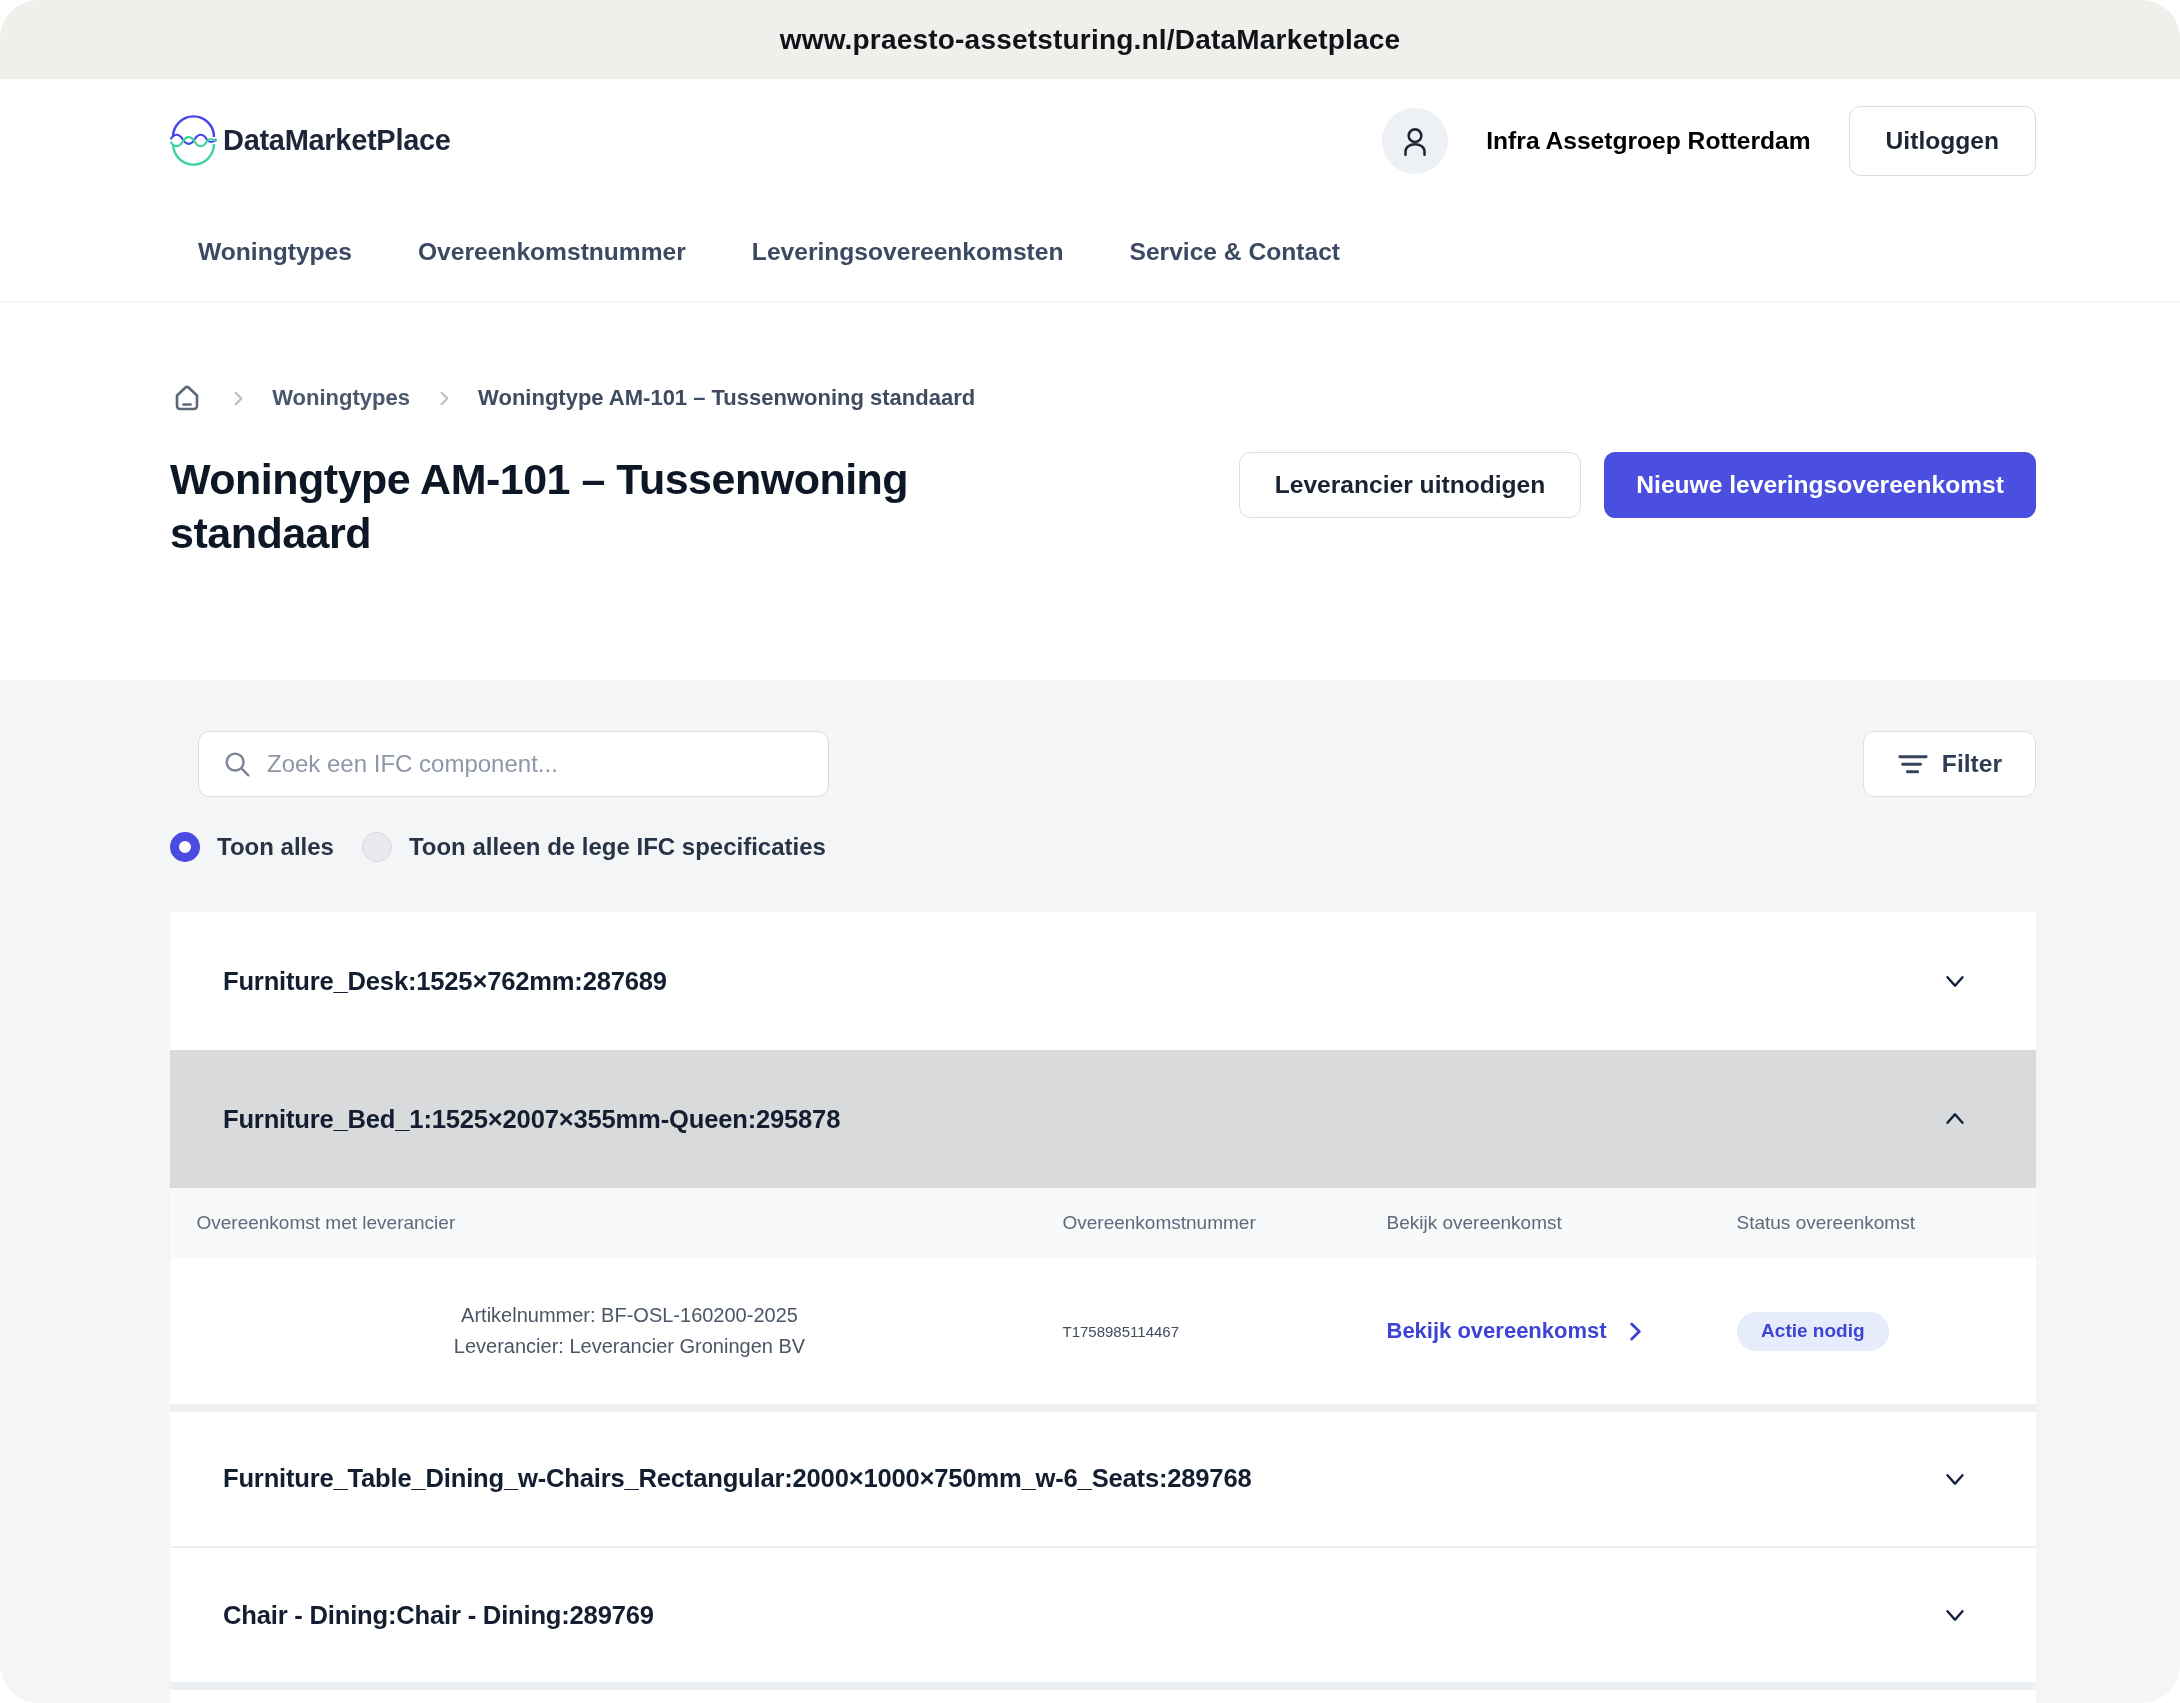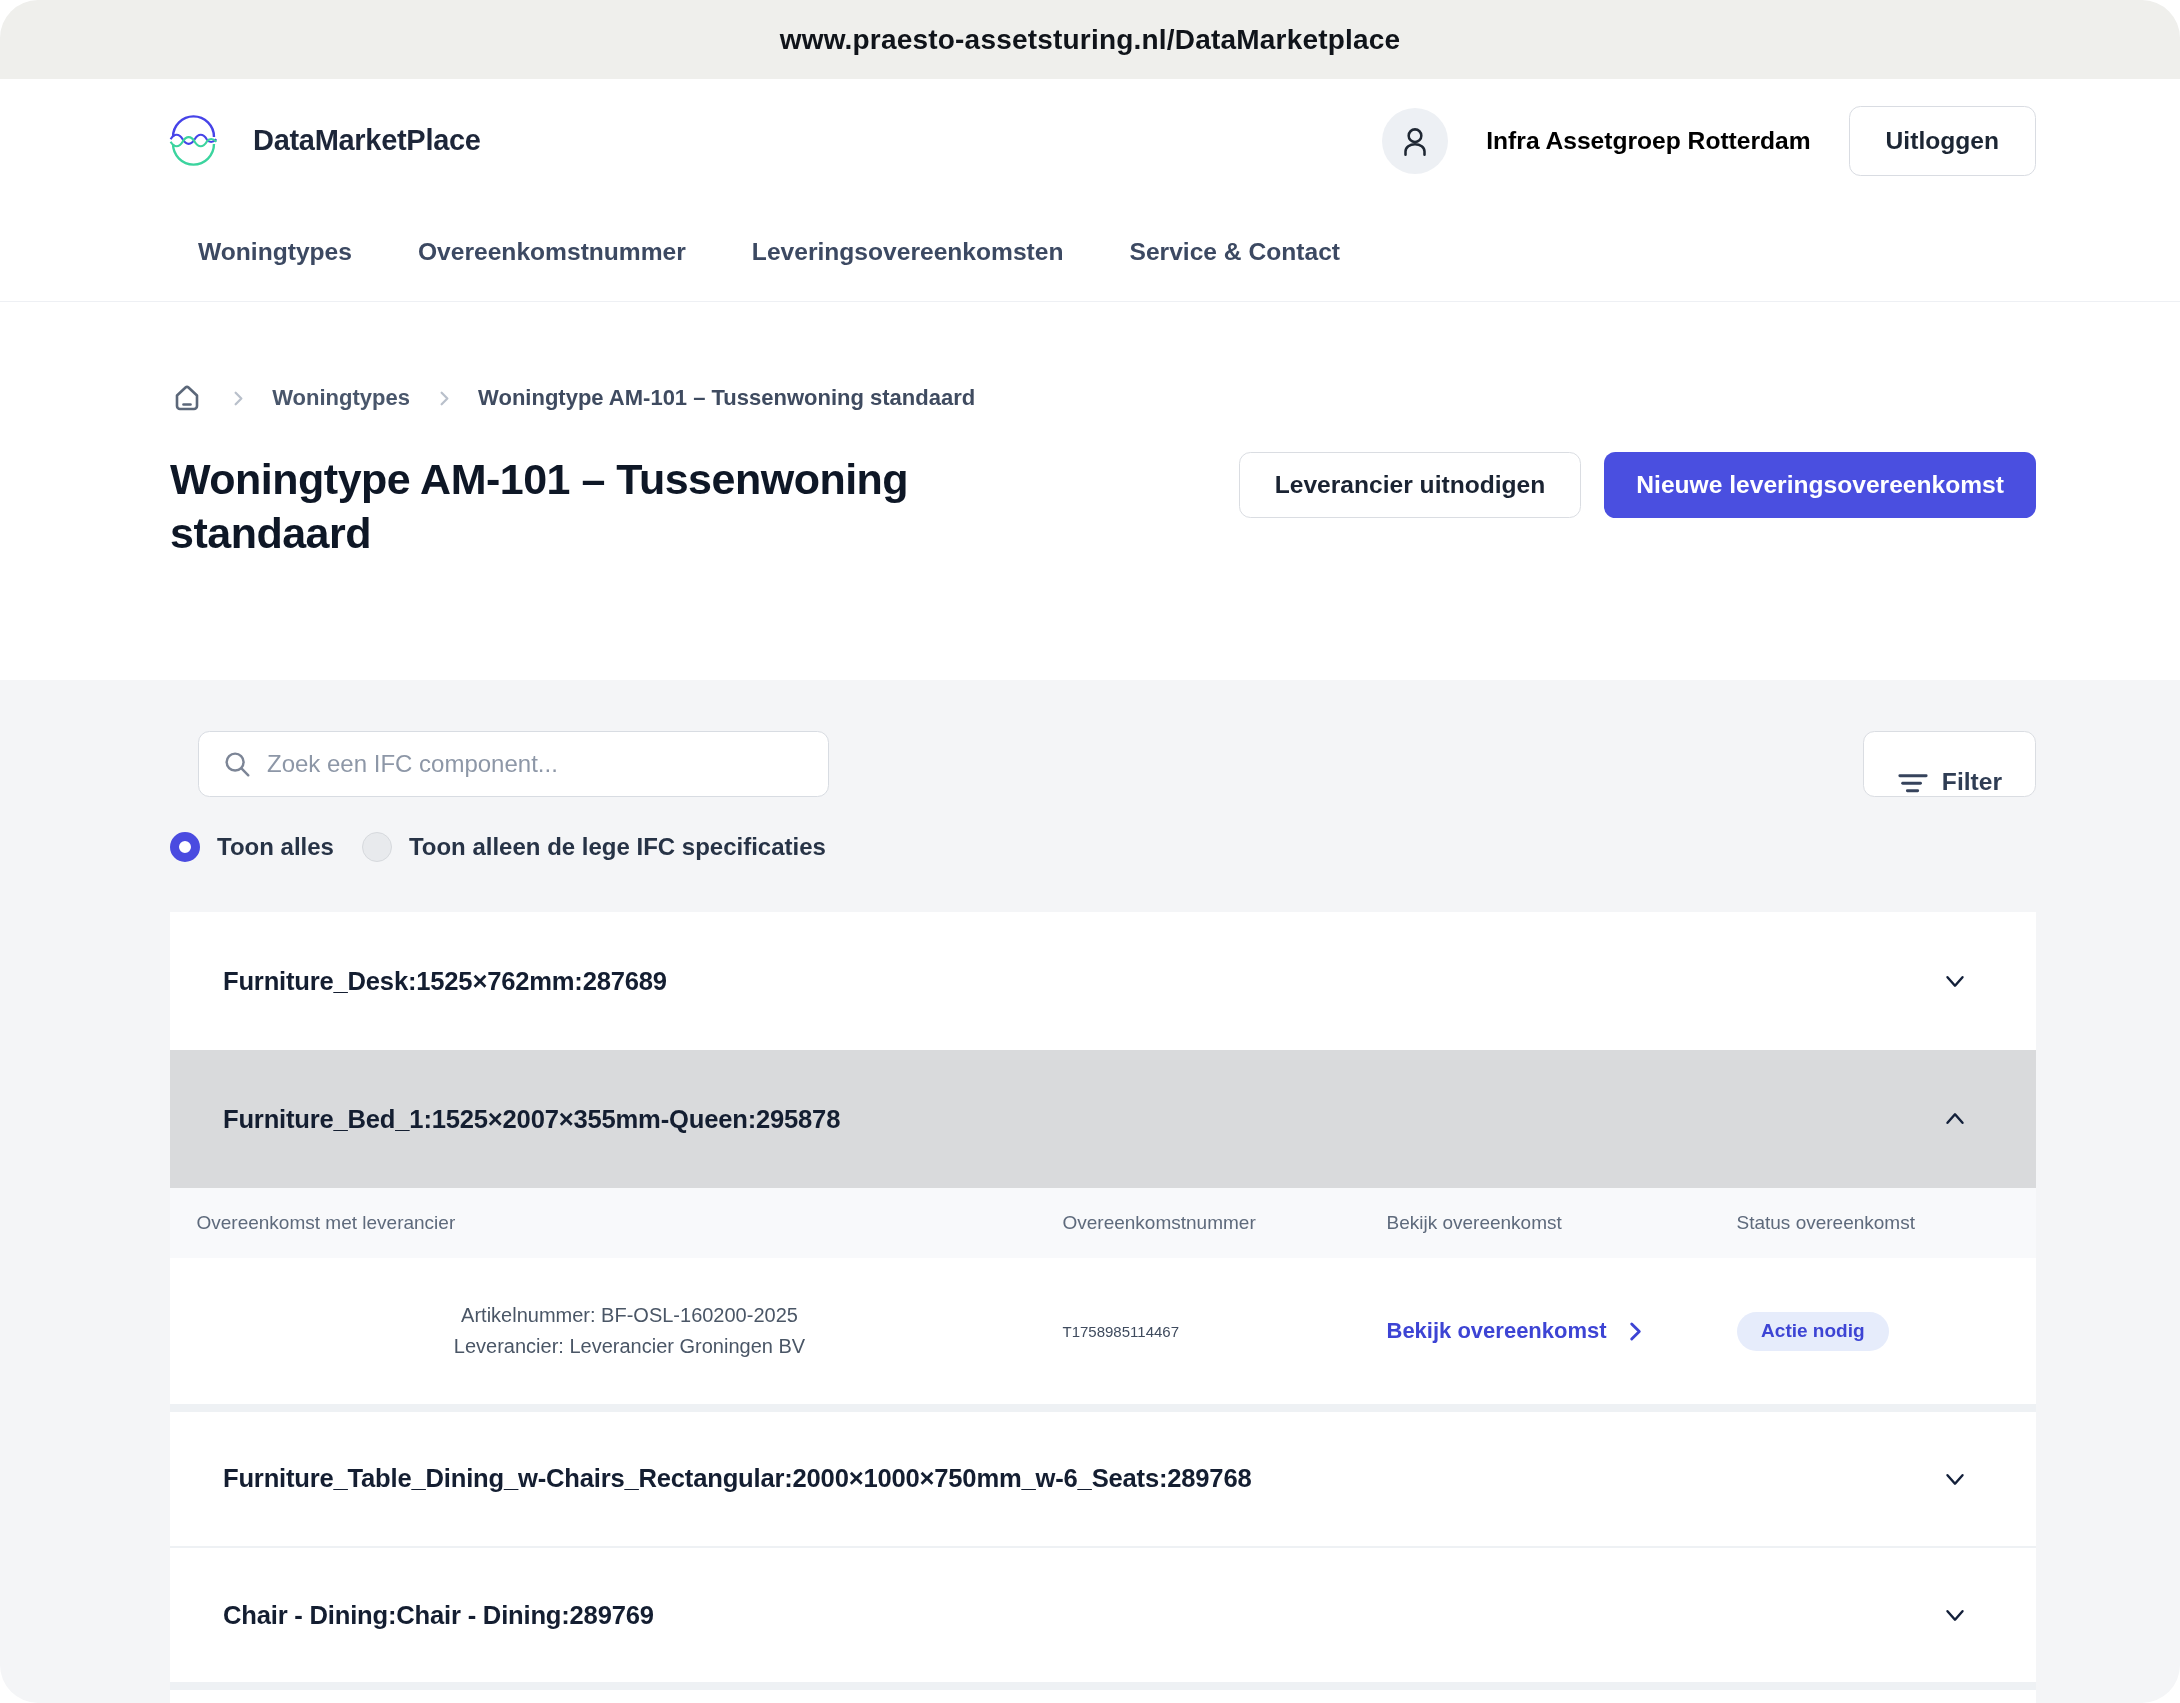--- a/index.html
+++ b/index.html
@@ -11,21 +11,21 @@
   
   .url-bar {
     height:79px; background:#efefec; display:flex; align-items:center; justify-content:center;
   }
   .url-bar span { font-size:28px; font-weight:600; color:#10141a; letter-spacing:0.2px; }
   
   .header {
     height:123px; background:#ffffff; display:flex; align-items:center;
     padding:0 144px 0 167px;
   }
-  .brand { display:flex; align-items:center; gap:33px; }
+  .brand { display:flex; align-items:center; gap:3px; }
   .brand-name { font-size:29px; font-weight:800; color:#1d2639; letter-spacing:-0.3px; }
   .header-right { margin-left:auto; display:flex; align-items:center; gap:38px; }
   .avatar {
     width:66px; height:66px; border-radius:50%; background:#edf0f4;
     display:flex; align-items:center; justify-content:center;
   }
   .user-name { font-size:24.6px; font-weight:700; color:#000000; }
   .btn {
     display:inline-flex; align-items:center; justify-content:center; gap:13.2px;
     border-radius:11.4px; cursor:pointer; font-family:inherit;
@@ -67,21 +67,21 @@
     position:relative; width:631px; height:66px;margin-left:28px;
   }
   .search-box input {
     width:100%; height:100%; border:1.9px solid #d8dce2; border-radius:11.4px; background:#ffffff;
     padding:0 23px 0 68px; font-size:24px; color:#33405a; font-family:inherit; outline:none;
   }
   .search-box input::placeholder { color:#8d97a7; }
   .search-icon { position:absolute; left:23px; top:17px; }
   .btn-filter {
     background:#ffffff; border:1.9px solid #dadde2; color:#2f3d54;
-    font-size:24.6px; font-weight:700; height:66px; padding:0 33px;align-items:flex-end;
+    font-size:24.6px; font-weight:700; height:66px; padding:0 33px;
   }
   .radio-row { margin-top:35px; display:flex; align-items:center; gap:28px; }
   .radio-item { display:flex; align-items:center; gap:17px; cursor:pointer; }
   .radio-dot { width:30px; height:30px; border-radius:50%; }
   .radio-dot.on  { background:#ffffff; border:9.5px solid #4a4be0; }
   .radio-dot.off { background:#e8eaed; border:1.9px solid #d6d9dd; }
   .radio-label { font-size:24px; font-weight:700; color:#273346; }
   
   .card { margin-top:50px; background:#ffffff; }
   .acc-row {

